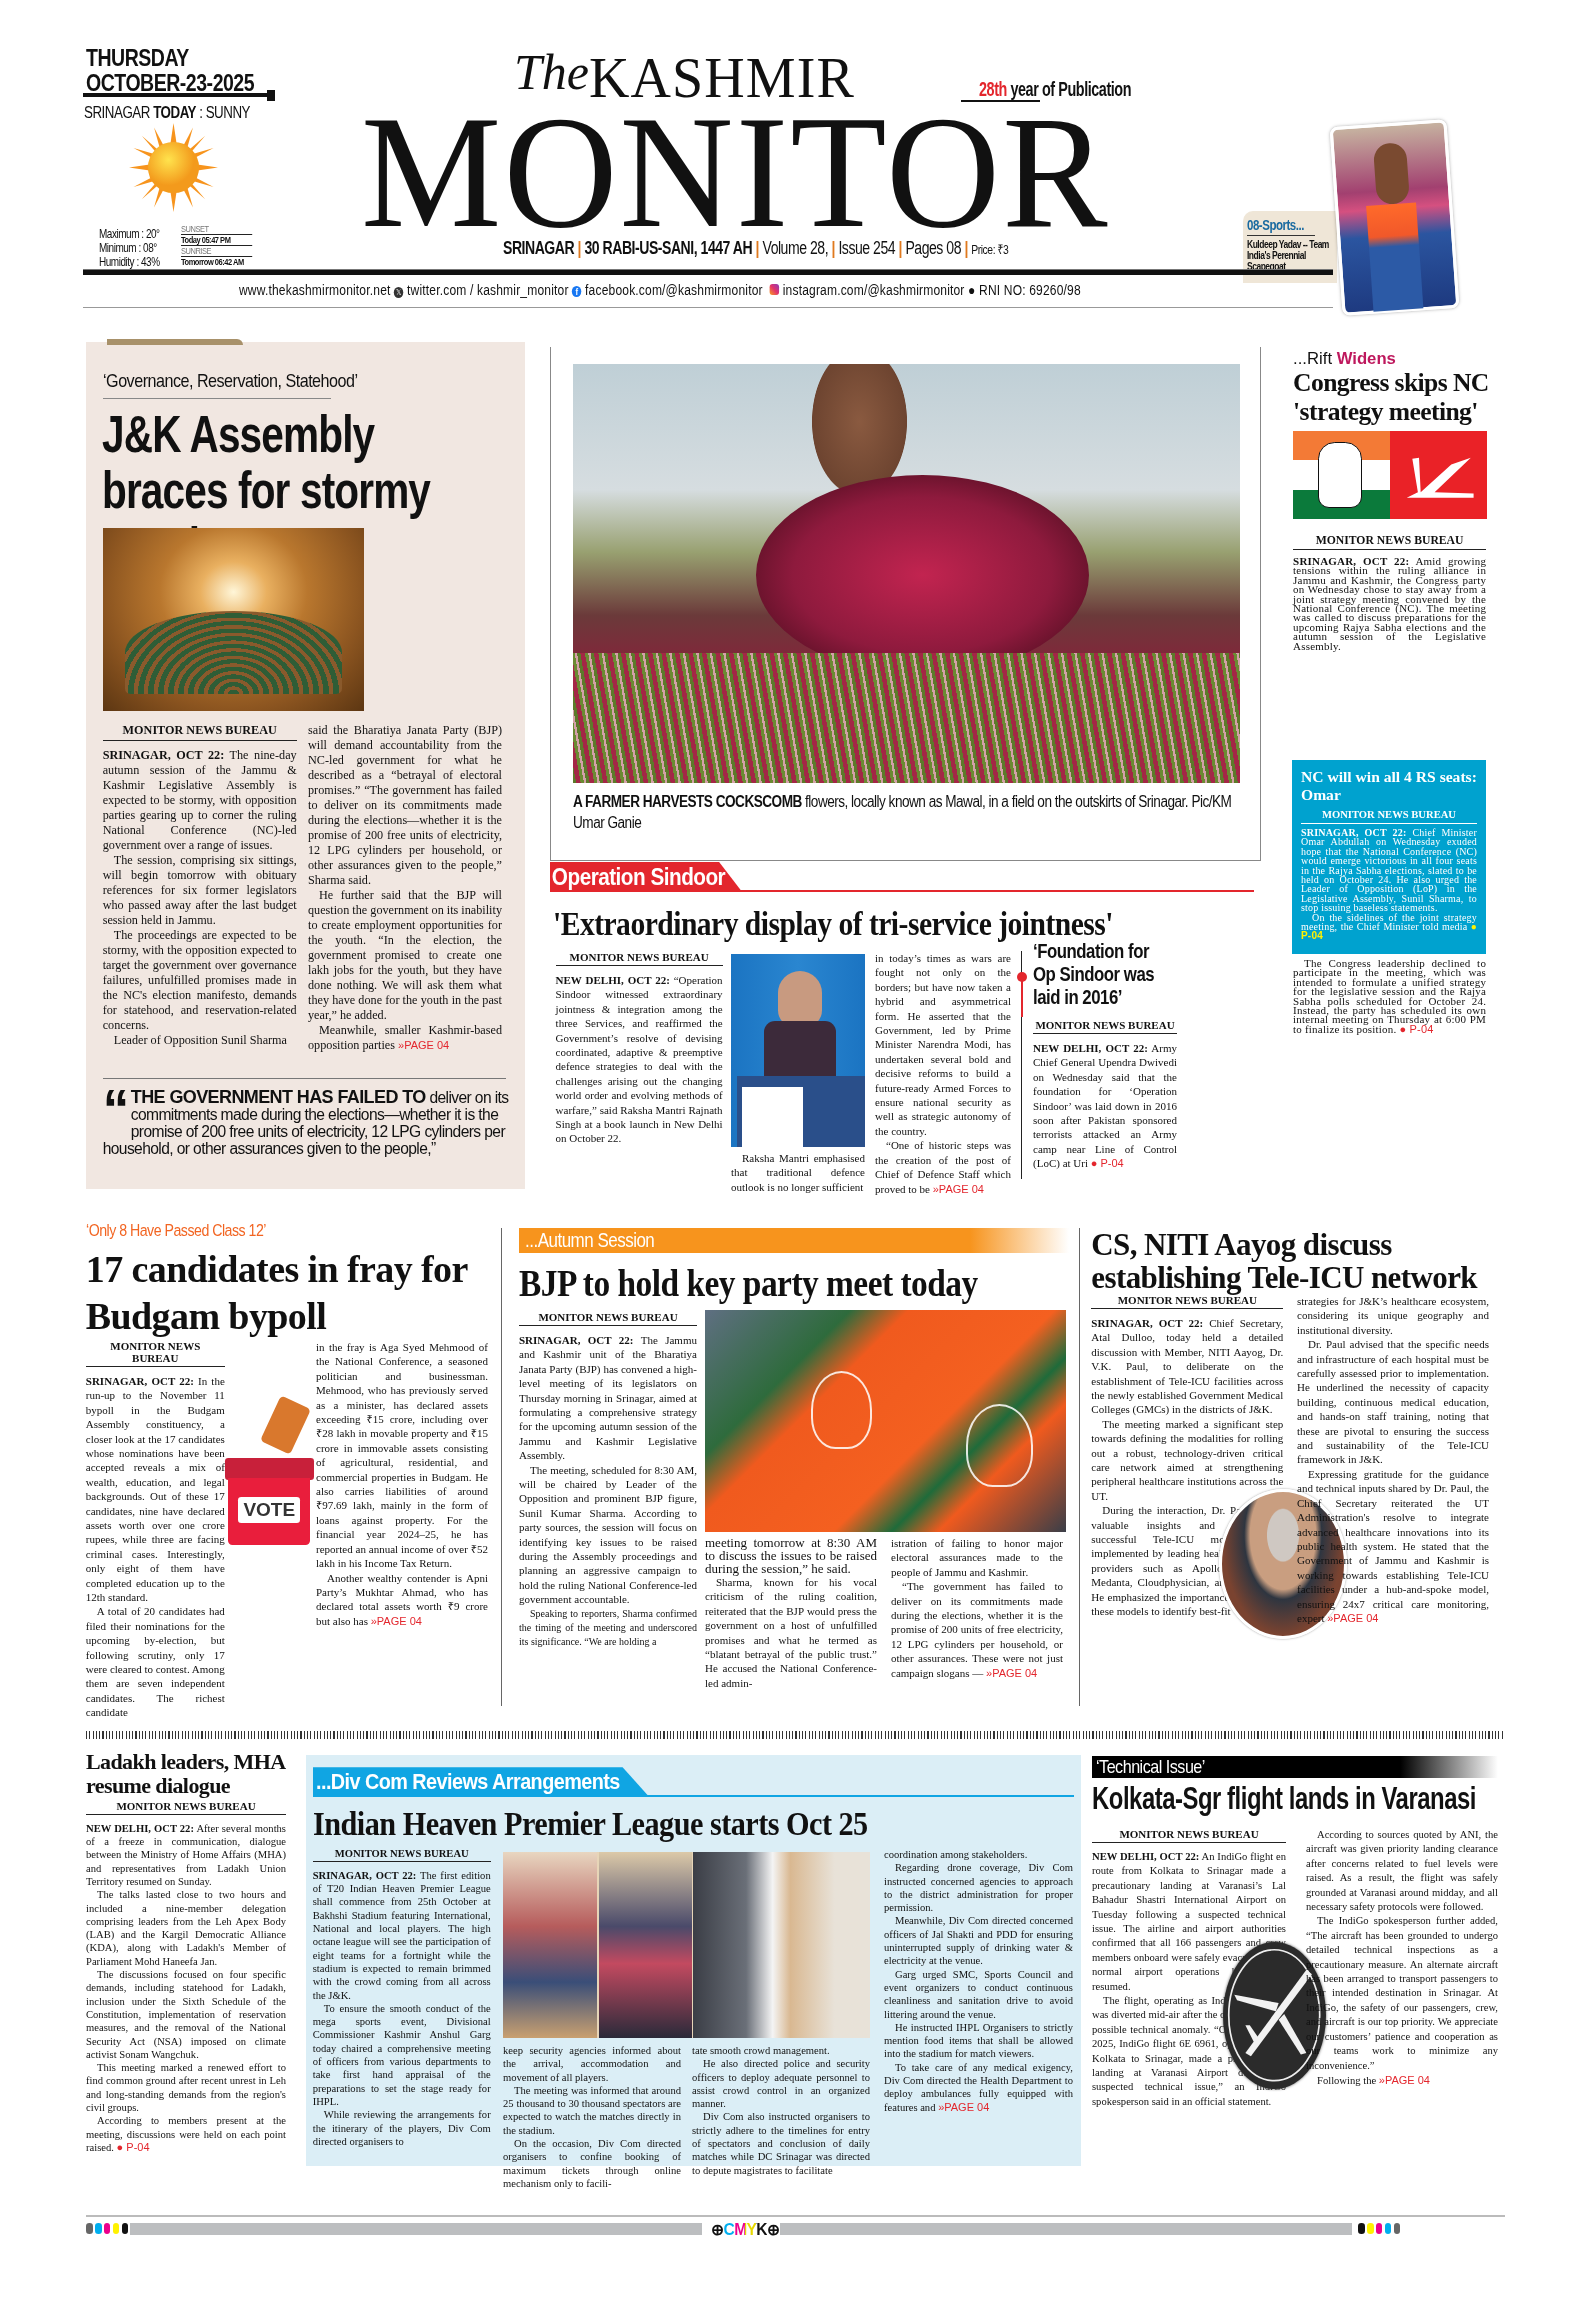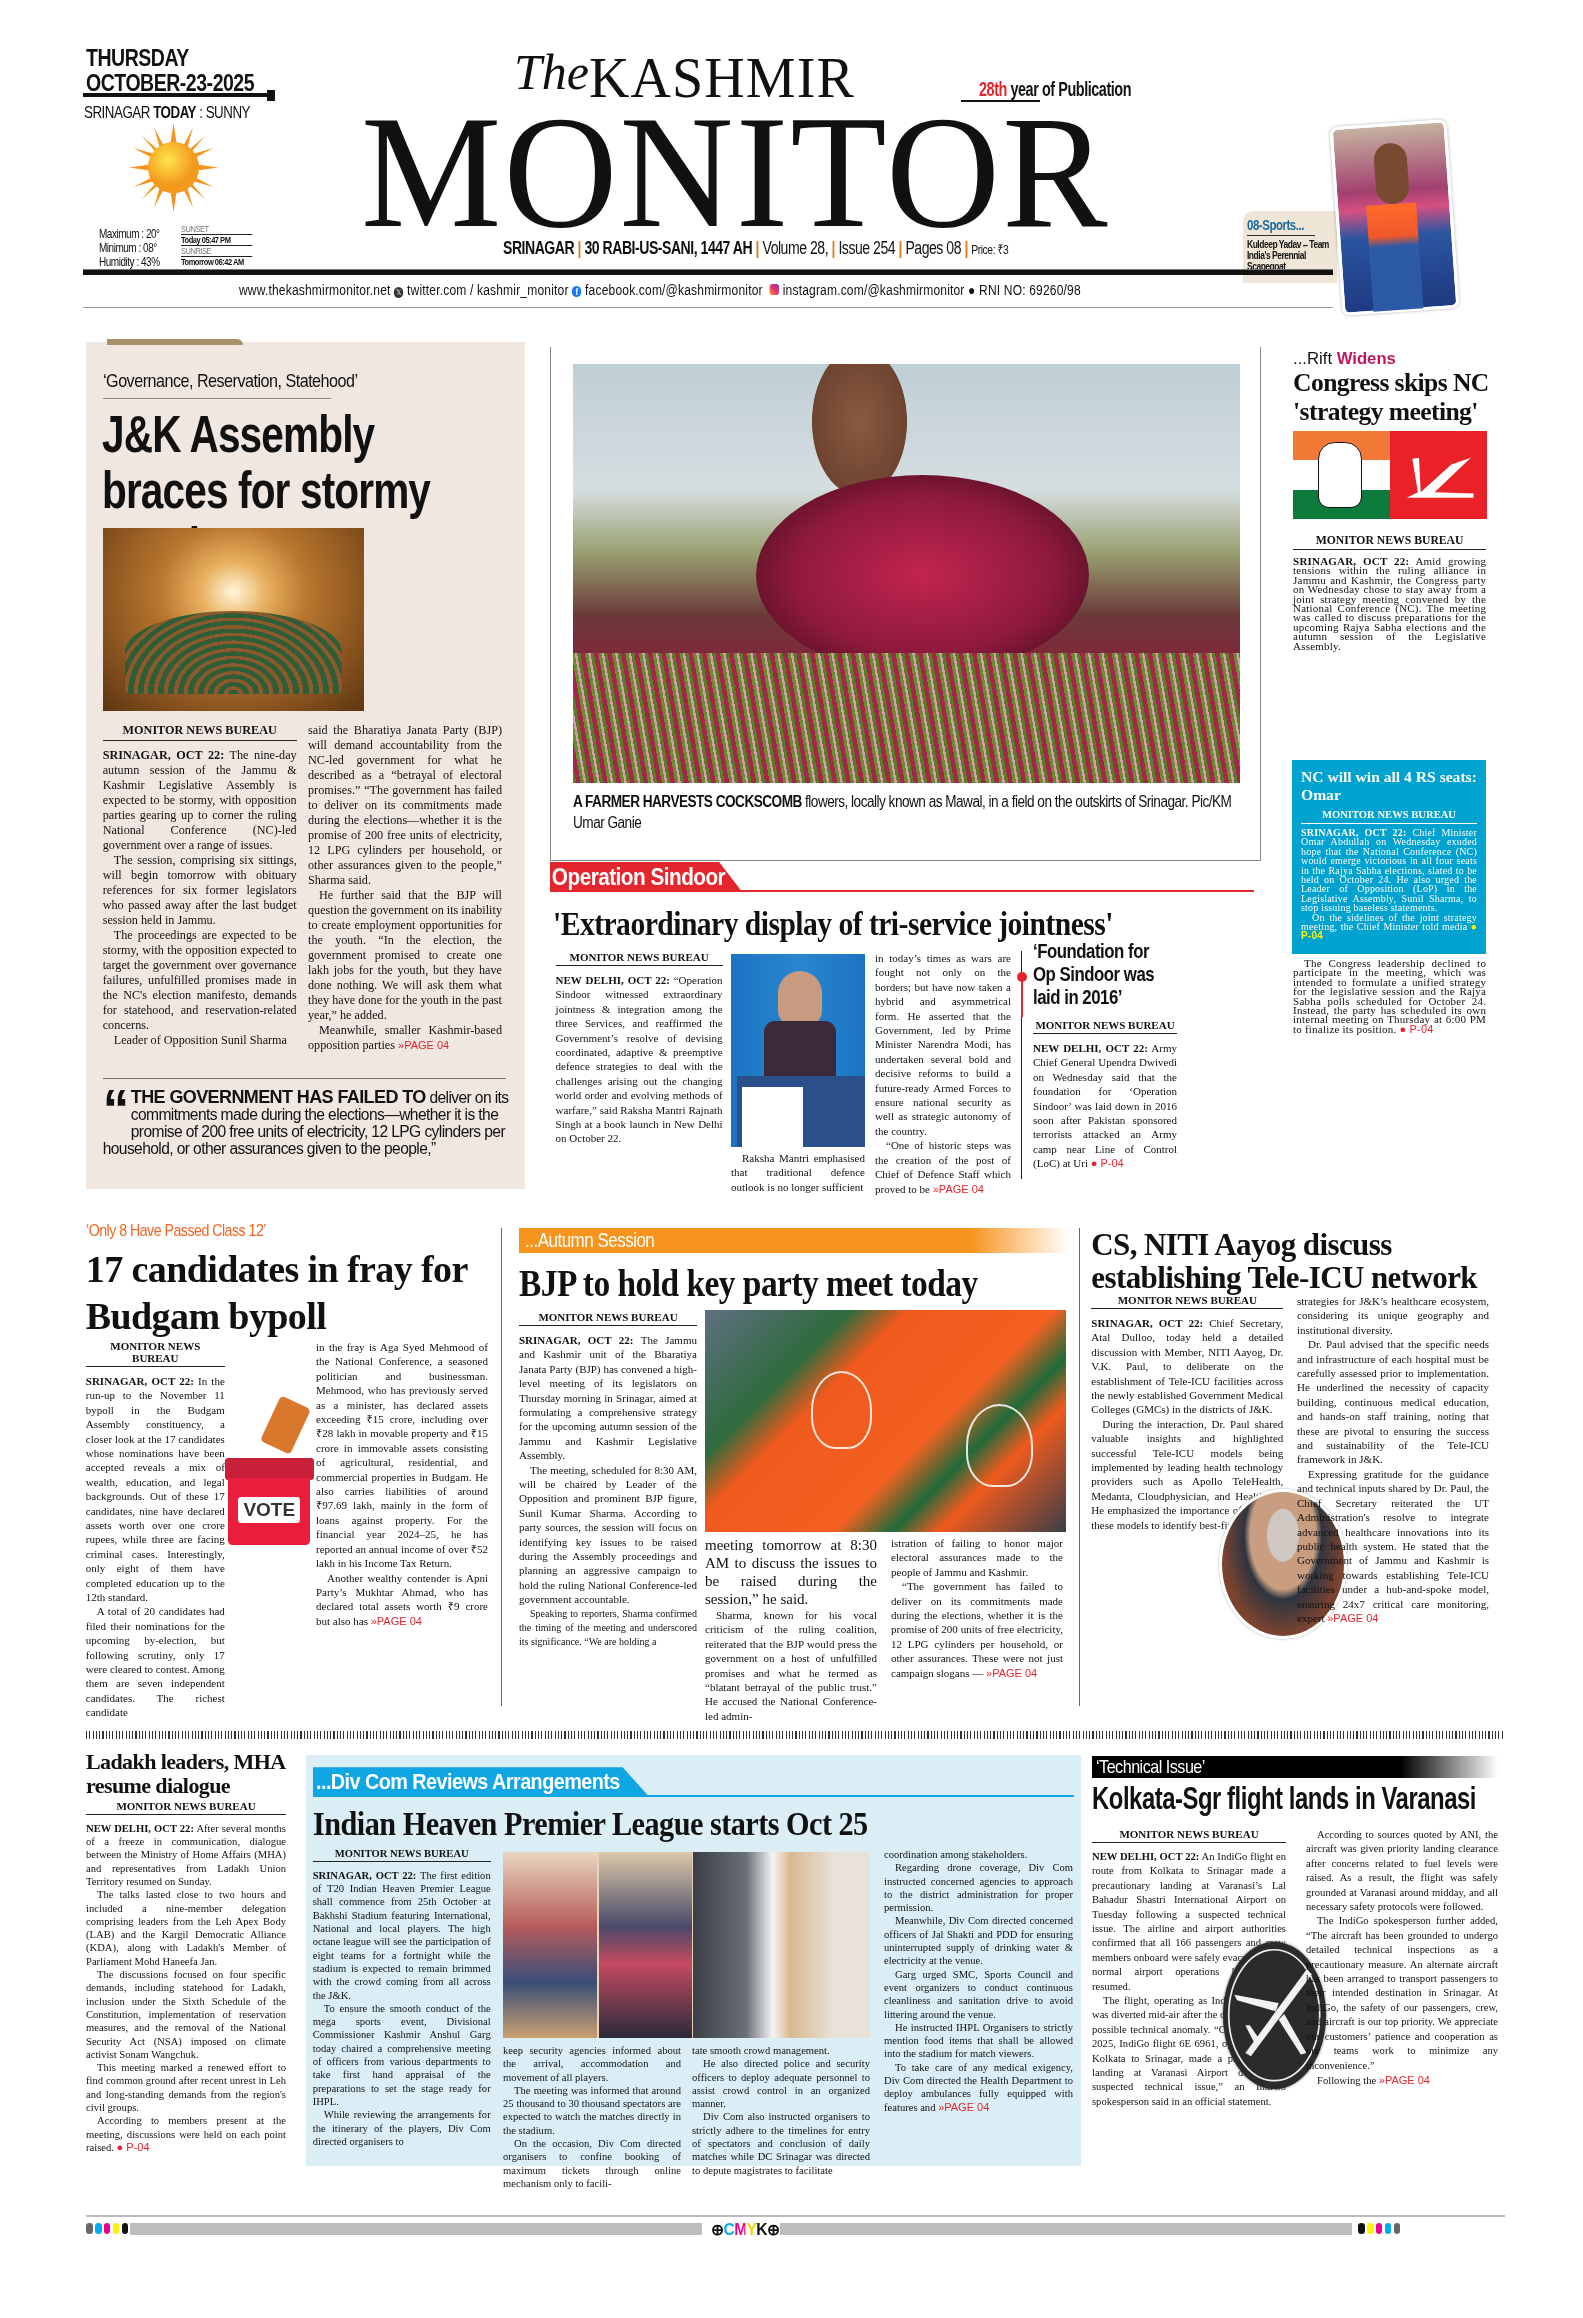--- a/index.html
+++ b/index.html
@@ -244,35 +244,36 @@
     <div class="byline" style="font-size:11px">MONITOR NEWS BUREAU</div>
     <p class="body-text" style="font-size:11px;line-height:14.4px"><span class="dateline">SRINAGAR, OCT 22:</span> <span>The Jammu and Kashmir unit of the Bharatiya Janata Party (BJP) has convened a high-level meeting of its legislators on Thursday morning in Srinagar, aimed at formulating a comprehensive strategy for the upcoming autumn session of the Jammu and Kashmir Legislative Assembly.</span></p>
     <p class="body-text" style="font-size:11px;line-height:14.4px;text-indent:11px">The meeting, scheduled for 8:30 AM, will be chaired by Leader of the Opposition and prominent BJP figure, Sunil Kumar Sharma. According to party sources, the session will focus on identifying key issues to be raised during the Assembly proceedings and planning an aggressive campaign to hold the ruling National Conference-led government accountable.</p>
     <p class="body-text" style="font-size:10px;line-height:14.4px;text-indent:11px">Speaking to reporters, Sharma confirmed the timing of the meeting and underscored its significance. “We are holding a</p>
   </div>
   <div class="photo" style="left:197px;top:88px;width:361px;height:222px;background:linear-gradient(135deg,#5f6f82 0%,#2e6b3c 25%,#f05a1e 35%,#f46020 60%,#1f6b3a 70%,#f05a1e 78%,#3a3e48 100%)">
     <div style="position:absolute;left:106px;top:61px;width:61px;height:78px;border-radius:50% 50% 40% 40%;border:2.8px solid #fff;opacity:.85"></div>
     <div style="position:absolute;left:261px;top:94px;width:67px;height:83px;border-radius:50% 50% 40% 40%;border:2.8px solid #fff;opacity:.85"></div>
   </div>
   <div class="col" style="left:197px;top:314px;width:172px">
-    <p class="body-text" style="font-size:15px;line-height:18px">meeting tomorrow at 8:30 AM to discuss the issues to be raised during the session,” he said.</p>
+    <p class="body-text" style="font-size:13px;line-height:13px">meeting tomorrow at 8:30 AM to discuss the issues to be raised during the session,” he said.</p>
     <p class="body-text" style="font-size:11px;line-height:14.4px;text-indent:11px">Sharma, known for his vocal criticism of the ruling coalition, reiterated that the BJP would press the government on a host of unfulfilled promises and what he termed as “blatant betrayal of the public trust.” He accused the National Conference-led admin-</p>
   </div>
   <div class="col" style="left:383px;top:314px;width:172px">
     <p class="body-text" style="font-size:11px;line-height:14.4px">istration of failing to honor major electoral assurances made to the people of Jammu and Kashmir.</p>
     <p class="body-text" style="font-size:11px;line-height:14.4px;text-indent:11px"><span>“The government has failed to deliver on its commitments made during the elections, whether it is the promise of 200 units of free electricity, 12 LPG cylinders per household, or other assurances. These were not just campaign slogans —</span> <span class="pageref">»<span>PAGE 04</span></span></p>
   </div>
 </div>
 
 <div class="abs" style="left:1083px;top:1222px;width:422px;height:489px">
   <div class="abs" style="left:-4.4px;top:5.6px;width:1.1px;height:478px;background:#666"></div>
   <div class="abs" style="left:8.3px;top:5.6px;width:422px;font-size:31px;line-height:33px;font-weight:bold;letter-spacing:-0.6px">CS, NITI Aayog discuss establishing Tele-ICU network</div>
   <div class="col" style="left:8.3px;top:72px;width:192px">
     <div class="byline" style="font-size:11px">MONITOR NEWS BUREAU</div>
     <p class="body-text" style="font-size:11px;line-height:14.4px"><span class="dateline">SRINAGAR, OCT 22:</span> <span>Chief Secretary, Atal Dulloo, today held a detailed discussion with Member, NITI Aayog, Dr. V.K. Paul, to deliberate on the establishment of Tele-ICU facilities across the newly established Government Medical Colleges (GMCs) in the districts of J&amp;K.</span></p>
+    <p class="body-text" style="font-size:11px;line-height:14.4px;text-indent:11px">The meeting marked a significant step towards defining the modalities for rolling out a robust, technology-driven critical care network aimed at strengthening peripheral healthcare institutions across the UT.</p>
     <p class="body-text" style="font-size:11px;line-height:14.4px;text-indent:11px">During the interaction, Dr. Paul shared valuable insights and highlighted successful Tele-ICU models being implemented by leading health technology providers such as Apollo TeleHealth, Medanta, Cloudphysician, and HealthNet. He emphasized the importance of studying these models to identify best-fit</p>
   </div>
   <div class="abs" style="left:136px;top:267px;width:128px;height:150px;border-radius:50%;border:3.3px solid #fff;box-shadow:0 0 2.2px #999;background:radial-gradient(ellipse at 50% 30%,#cfc8c2 0 18%,#c99e80 19% 38%,#2e3540 45%,#7a4330 70%)"></div>
   <div class="col" style="left:214px;top:72px;width:192px">
     <p class="body-text" style="font-size:11px;line-height:14.4px">strategies for J&amp;K’s healthcare ecosystem, considering its unique geography and institutional diversity.</p>
     <p class="body-text" style="font-size:11px;line-height:14.4px;text-indent:11px">Dr. Paul advised that the specific needs and infrastructure of each hospital must be carefully assessed prior to implementation. He underlined the necessity of capacity building, continuous medical education, and hands-on staff training, noting that these are pivotal to ensuring the success and sustainability of the Tele-ICU framework in J&amp;K.</p>
     <p class="body-text" style="font-size:11px;line-height:14.4px;text-indent:11px"><span>Expressing gratitude for the guidance and technical inputs shared by Dr. Paul, the Chief Secretary reiterated the UT Administration's resolve to integrate advanced healthcare innovations into its public health system. He stated that the Government of Jammu and Kashmir is working towards establishing Tele-ICU facilities under a hub-and-spoke model, ensuring 24x7 critical care monitoring, expert</span> <span class="pageref">»<span>PAGE 04</span></span></p>
   </div>
 </div>
 

